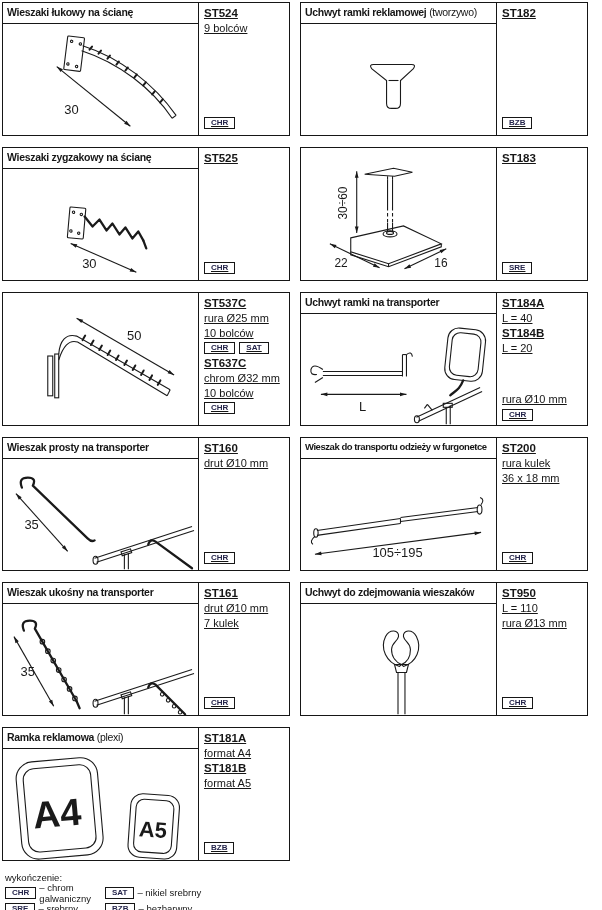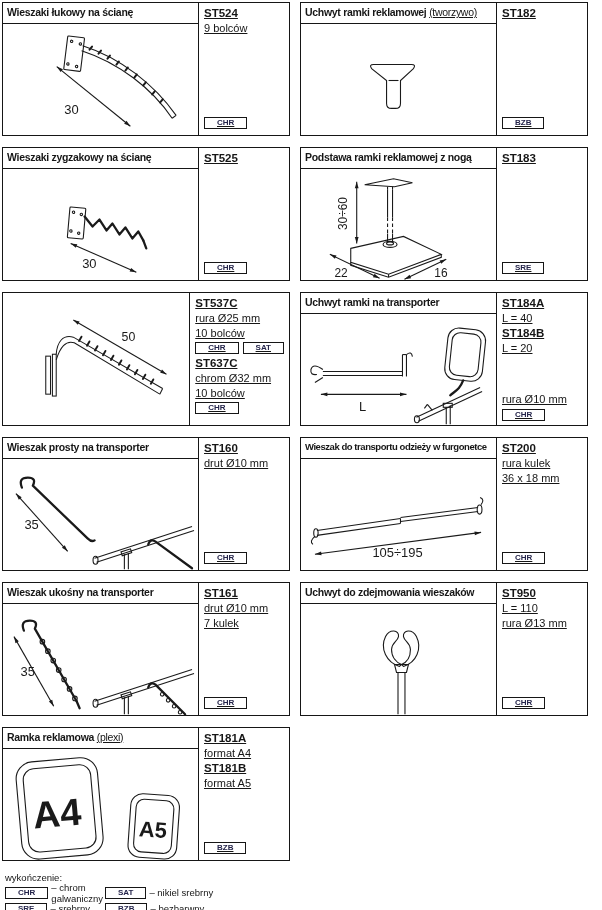--- a/index.html
+++ b/index.html
@@ -3,34 +3,34 @@
 <meta charset="utf-8">
 <style>
   html,body{margin:0;padding:0;background:#fff;}
   body{width:602px;height:910px;font-family:"Liberation Sans","DejaVu Sans",sans-serif;color:#161616;}
   .page{padding:2px 0 0 2px;}
   .row{display:flex;gap:10px;margin-bottom:11px;}
   .cell{width:288px;height:134px;border:1.5px solid #161616;display:flex;background:#fff;box-sizing:border-box;}
   .cell-spacer{width:288px;height:134px;}
   .cell-left{width:196px;border-right:1.3px solid #161616;display:flex;flex-direction:column;box-sizing:border-box;}
   .cell-title{height:16px;border-bottom:1.5px solid #161616;font-weight:bold;font-size:10.5px;letter-spacing:-0.3px;padding:3px 3px 1px 4px;white-space:nowrap;overflow:hidden;}
-  .cell-title .suffix{font-weight:normal;text-decoration:underline;}
+  .cell-title .suffix{font-weight:normal;}
   .cell-title.xtight{font-size:9.5px;letter-spacing:-0.45px;}
   .drawing{display:block;width:100%;flex:1;}
   .drawing path,.drawing line,.drawing rect,.drawing ellipse,.drawing polyline,.drawing circle,.drawing polygon.face{fill:none;stroke:#1a1a1a;stroke-width:1.1;}
   .drawing .thick{stroke-width:2.3;stroke-linecap:round;stroke-linejoin:round;}
   .drawing .peg{stroke-width:2;stroke-linecap:round;}
   .drawing text{fill:#1a1a1a;font-family:"Liberation Sans",sans-serif;}
   .dimtxt{font-size:13px;}
   .dimtxt.sm{font-size:12px;}
   .cell-right{flex:1;padding:3px 5px 4px 5px;display:flex;flex-direction:column;font-size:11px;line-height:1.32;box-sizing:border-box;text-decoration:underline;}
   .code{font-weight:bold;font-size:11.5px;}
   .desc{font-size:11px;}
   .badge-row{display:flex;gap:4px;margin:2px 0 2px 0;}
-  .badge{display:inline-block;border:1px solid #161616;font-size:8px;font-weight:bold;padding:0 12px;line-height:10px;color:#24244a;}
+  .badge{display:inline-block;border:1px solid #161616;font-size:8px;font-weight:bold;padding:0 6px;line-height:10px;color:#24244a;}
   .bottom{margin-top:auto;}
   .legend{margin-top:7px;padding-left:3px;font-size:9.5px;}
   .legend-title{margin-bottom:2px;}
   .legend-grid{display:grid;grid-template-columns:100px auto;grid-auto-rows:15px;row-gap:1px;align-items:center;}
   .legend-item{display:flex;align-items:center;gap:3px;}
   .grayA4{font-weight:bold;fill:#c6c6c6;}
 </style>
 </head>
 <body>
 
@@ -115,21 +115,20 @@
       <div class="cell-right">
         <div class="code">ST525</div>
         <div class="badge-row bottom">
             <span class="badge">CHR</span>
           </div>
       </div>
     </div>
 
     <div class="cell">
       <div class="cell-left">
-        <div class="cell-title"><span>Podstawa ramki reklamowej z nogą</span></div>
         <svg class="drawing" viewBox="0 0 196 110">
           <line class="dim" x1="56" y1="12" x2="56" y2="74"></line>
           <text class="dimtxt sm" x="46" y="44" text-anchor="middle" transform="rotate(-90 46 44)">30÷60</text>
           <path d="M64,15 L93,9 L112,13 L94,17 Z"></path>
           <line x1="87" y1="17" x2="87" y2="20"></line>
             <line x1="92" y1="17" x2="92" y2="20"></line>
           <line x1="87" y1="20" x2="87" y2="48"></line>
             <line x1="92" y1="20" x2="92" y2="48"></line>
           <line x1="87" y1="48" x2="87" y2="64" stroke-dasharray="3.5 2.5"></line>
             <line x1="92" y1="48" x2="92" y2="64" stroke-dasharray="3.5 2.5"></line>

